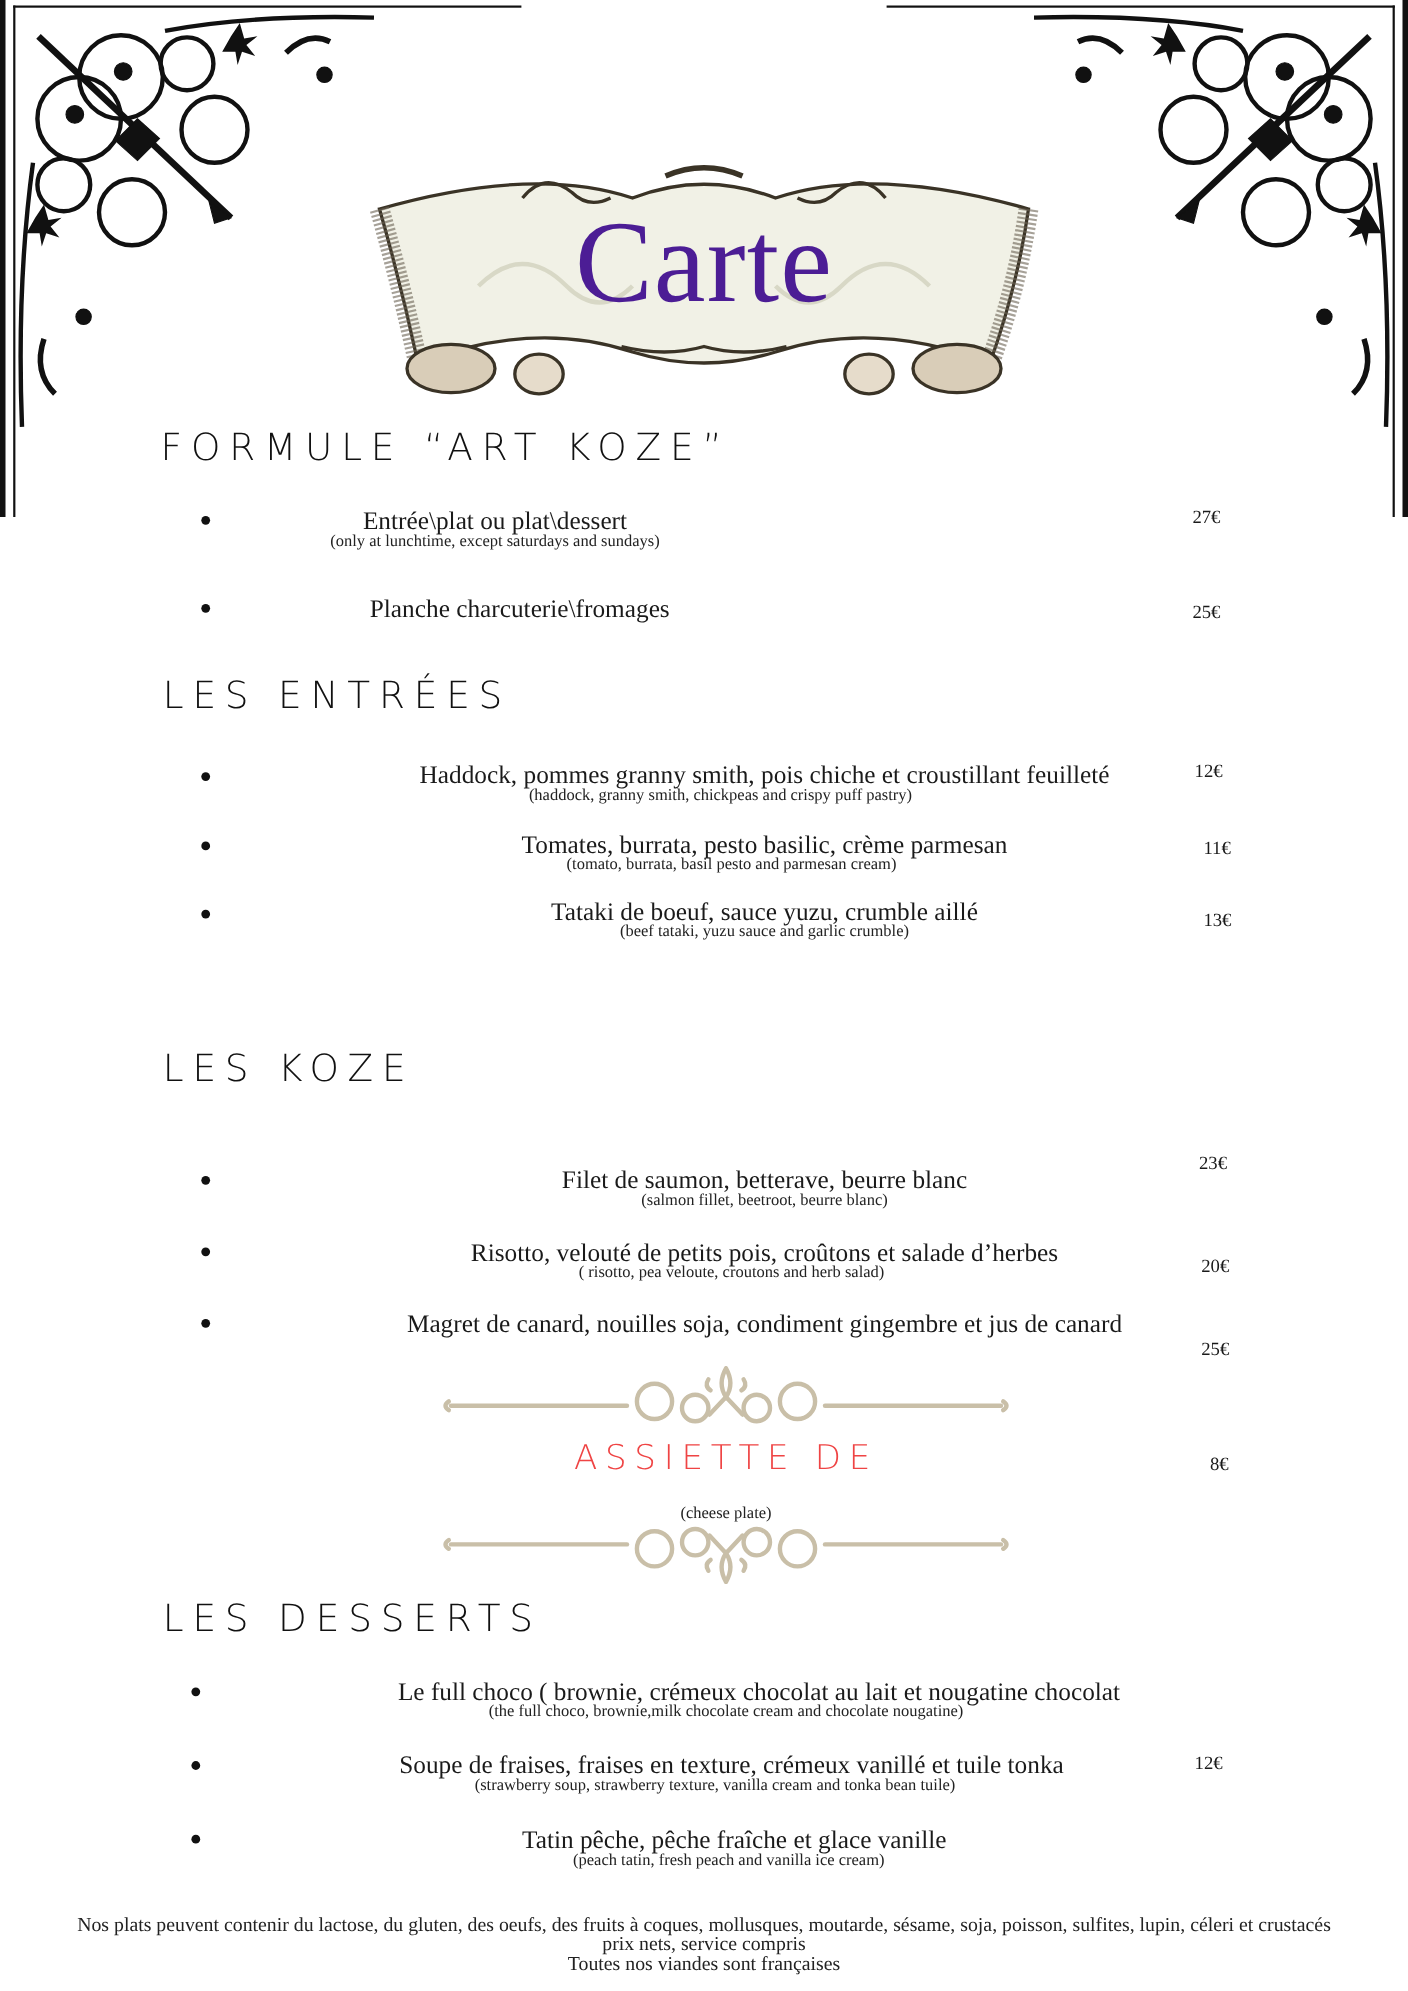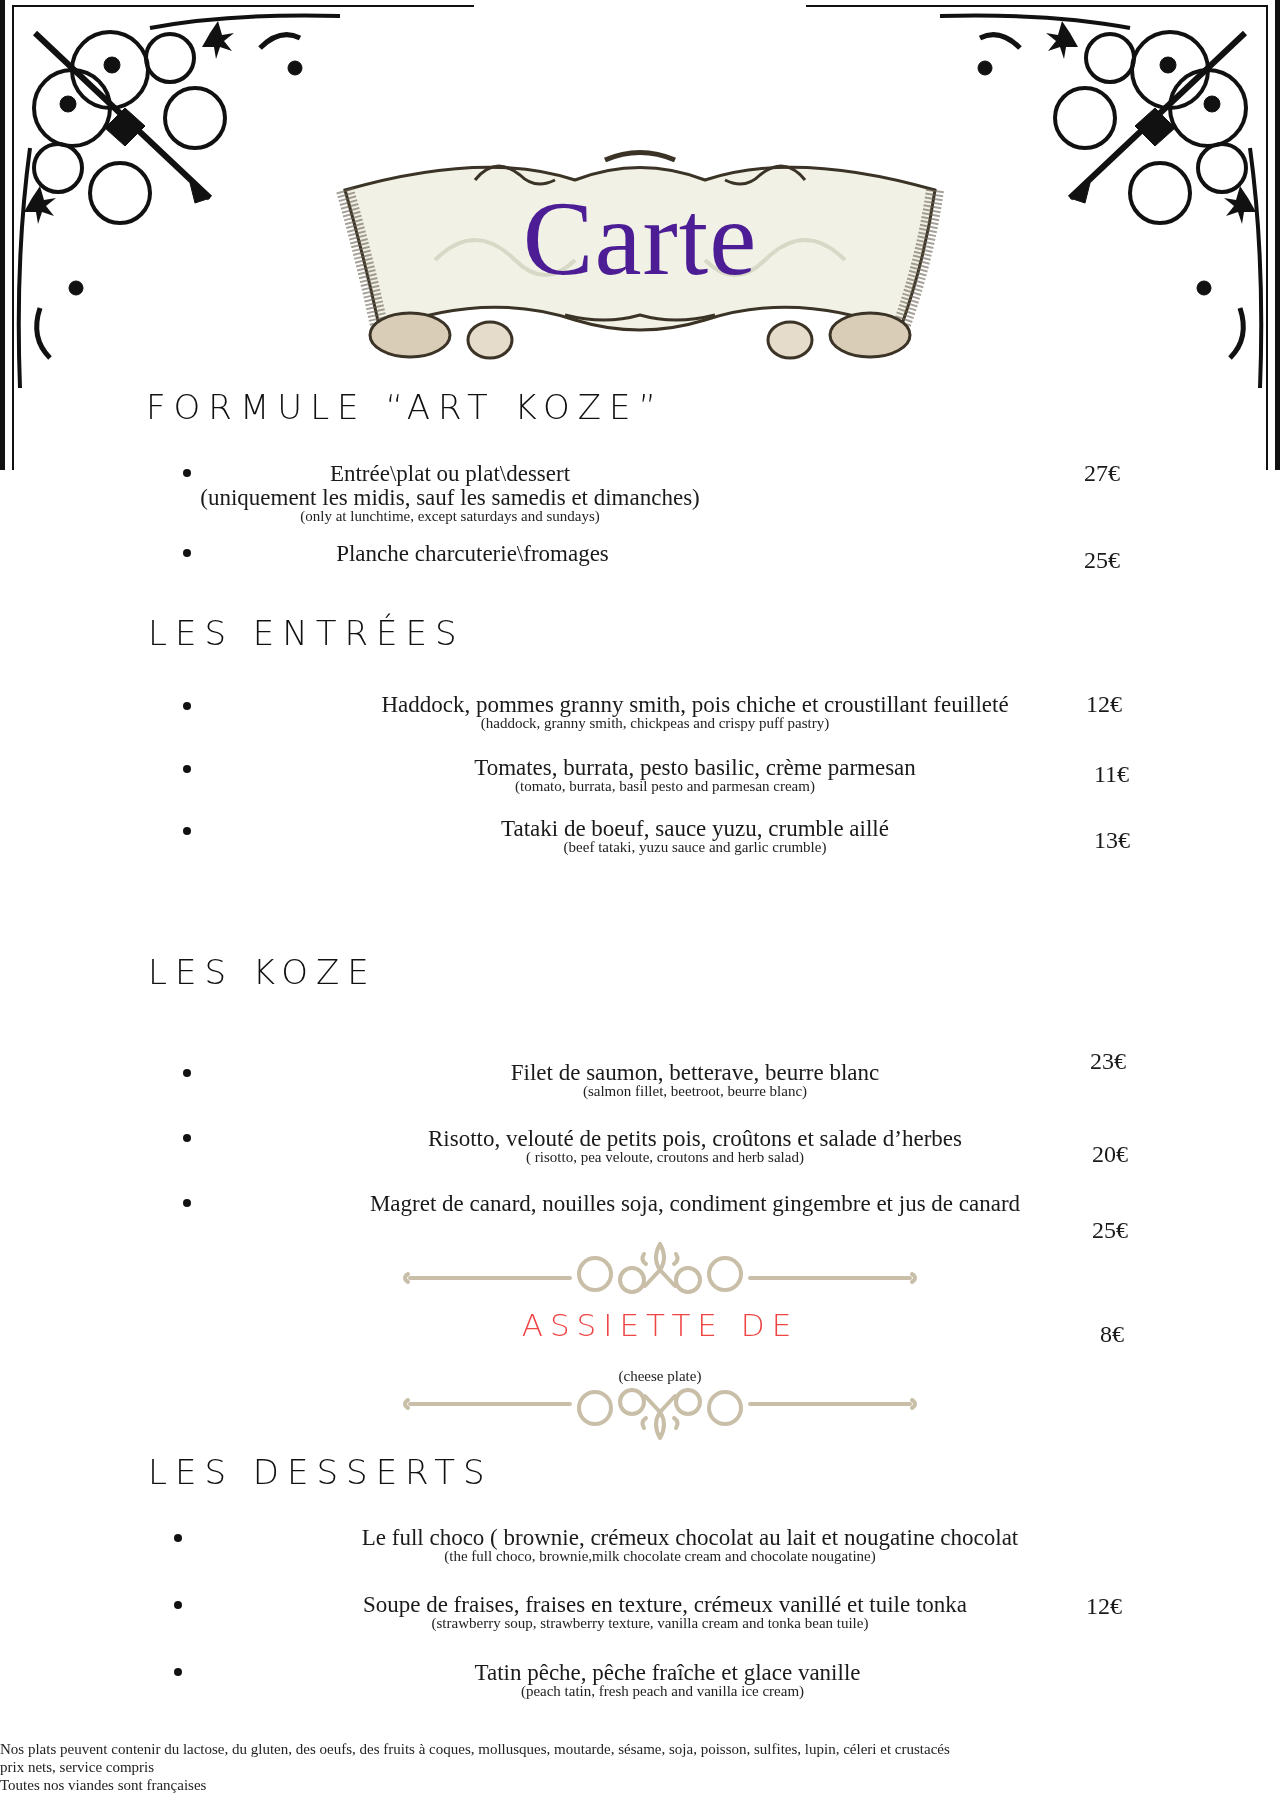--- a/index.html
+++ b/index.html
@@ -16,22 +16,22 @@
   .corner-right { right: 10px; top: 8px; transform: scaleX(-1); }
 
   .banner { left: 325px; top: 140px; width: 630px; height: 230px; }
   .banner-title { left: 325px; top: 186px; width: 630px; text-align: center; font-family: "Liberation Serif", "DejaVu Serif", serif; font-size: 106px; letter-spacing: 1px; color: #4c1d95; line-height: 1; }
 
   .section-h { font-family: "DejaVu Sans", "Liberation Sans", sans-serif; font-weight: 300; font-size: 34px; letter-spacing: 8px; color: #111; line-height: 1; }
   .bullet { width: 8px; height: 8px; border-radius: 50%; background: #111; }
   .item { text-align: center; white-space: nowrap; }
   .item-main { font-size: 23px; line-height: 1; color: #1a1a1a; }
   .item-sub { font-size: 15px; line-height: 1; color: #222; }
-  .price { font-size: 24px; line-height: 1; color: #1a1a1a; font-variant-numeric: oldstyle-nums; }
-  .footer { left: 0; width: 1280px; text-align: left; font-size: 15px; line-height: 18px; color: #222; }
+  .price { font-size: 17px; line-height: 1; color: #1a1a1a; font-variant-numeric: oldstyle-nums; }
+  .footer { left: 0; width: 1280px; text-align: center; font-size: 18px; line-height: 18px; color: #222; }
   .cheese-title { font-family: "DejaVu Sans", "Liberation Sans", sans-serif; font-size: 31px; letter-spacing: 7px; color: #ef4444; text-align: center; line-height: 32px; font-weight: 300; }
 </style>
 </head>
 <body>
 
 <div class="abs border-left-thick"></div>
 <div class="abs border-left-thin"></div>
 <div class="abs border-top-left"></div>
 <div class="abs border-right-thick"></div>
 <div class="abs border-right-thin"></div>
@@ -95,21 +95,20 @@
   <path d="M110 120 q40 -40 80 0 q30 30 60 0" stroke="#d8d8c6" stroke-width="4" fill="none"></path>
   <path d="M520 120 q-40 -40 -80 0 q-30 30 -60 0" stroke="#d8d8c6" stroke-width="4" fill="none"></path>
 </svg>
 <div class="abs banner-title">Carte</div>
 
 <div class="abs section-h" style="left:146px; top:390px;">FORMULE “ART KOZE”</div>
 
 <div class="abs bullet" style="left:183px; top:469px;"></div>
 <div class="abs item" style="left:150px; width:600px; top:462px;">
   <div class="item-main">Entrée\plat ou plat\dessert</div>
-  <div class="item-main" style="margin-top:1px;">(uniquement les midis, sauf les samedis et dimanches)</div>
   <div class="item-sub">(only at lunchtime, except saturdays and sundays)</div>
 </div>
 <div class="abs price" style="left:1084px; top:461px;">27€</div>
 
 <div class="abs bullet" style="left:183px; top:549px;"></div>
 <div class="abs item" style="left:150px; width:645px; top:542px;">
   <div class="item-main">Planche charcuterie\fromages</div>
 </div>
 <div class="abs price" style="left:1084px; top:548px;">25€</div>
 

